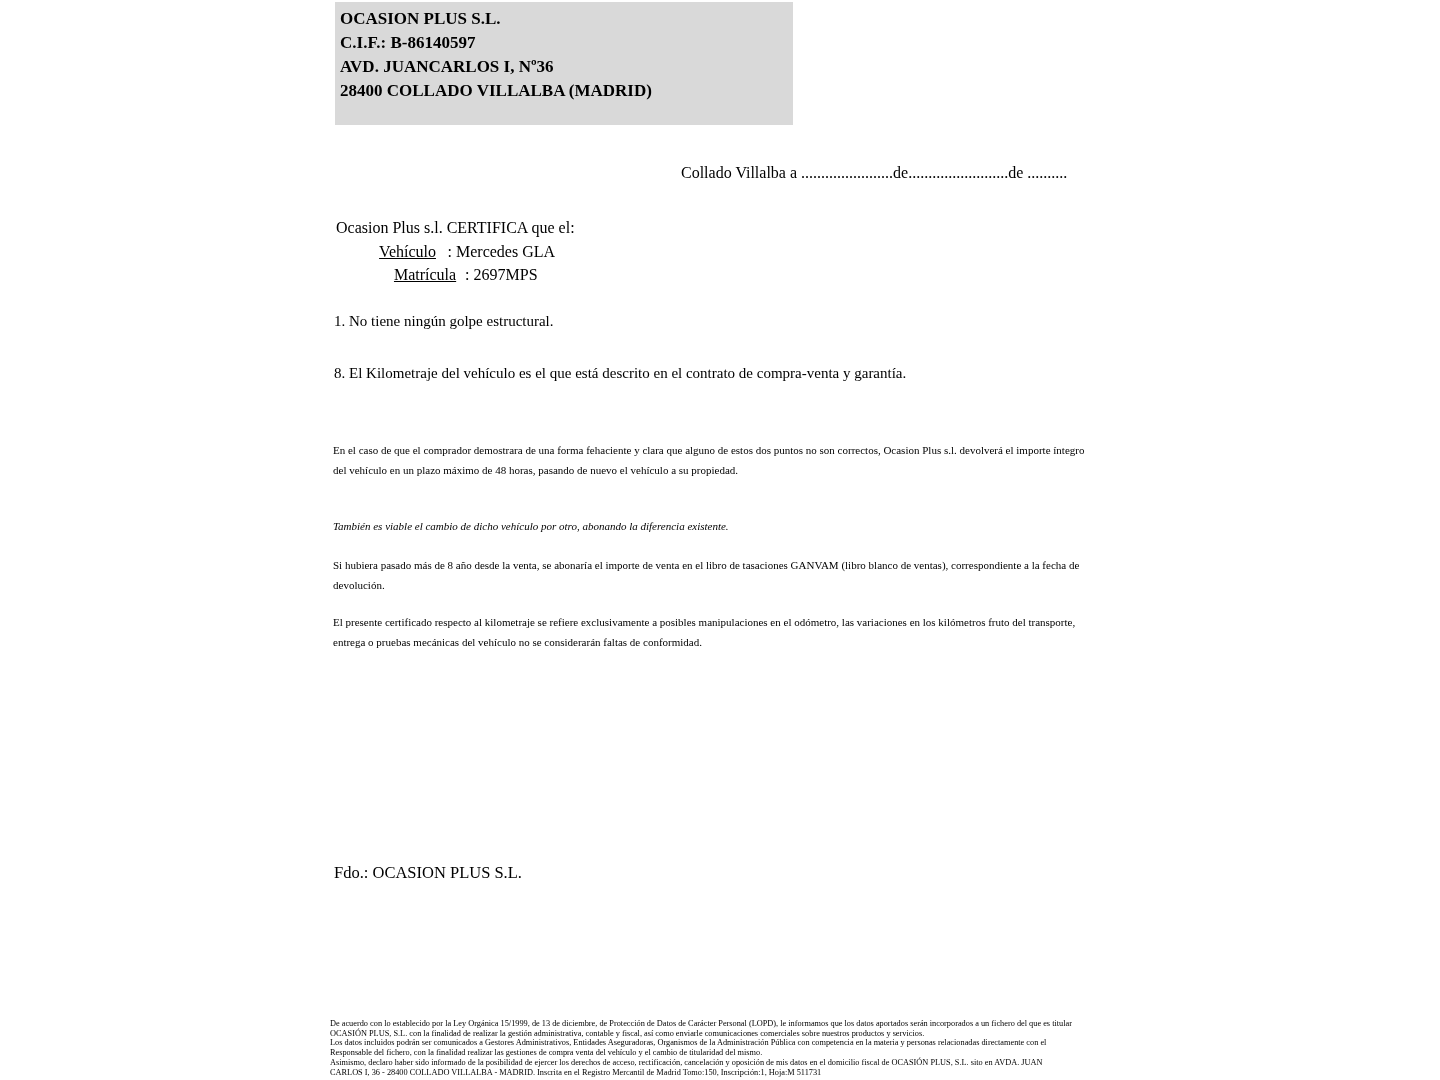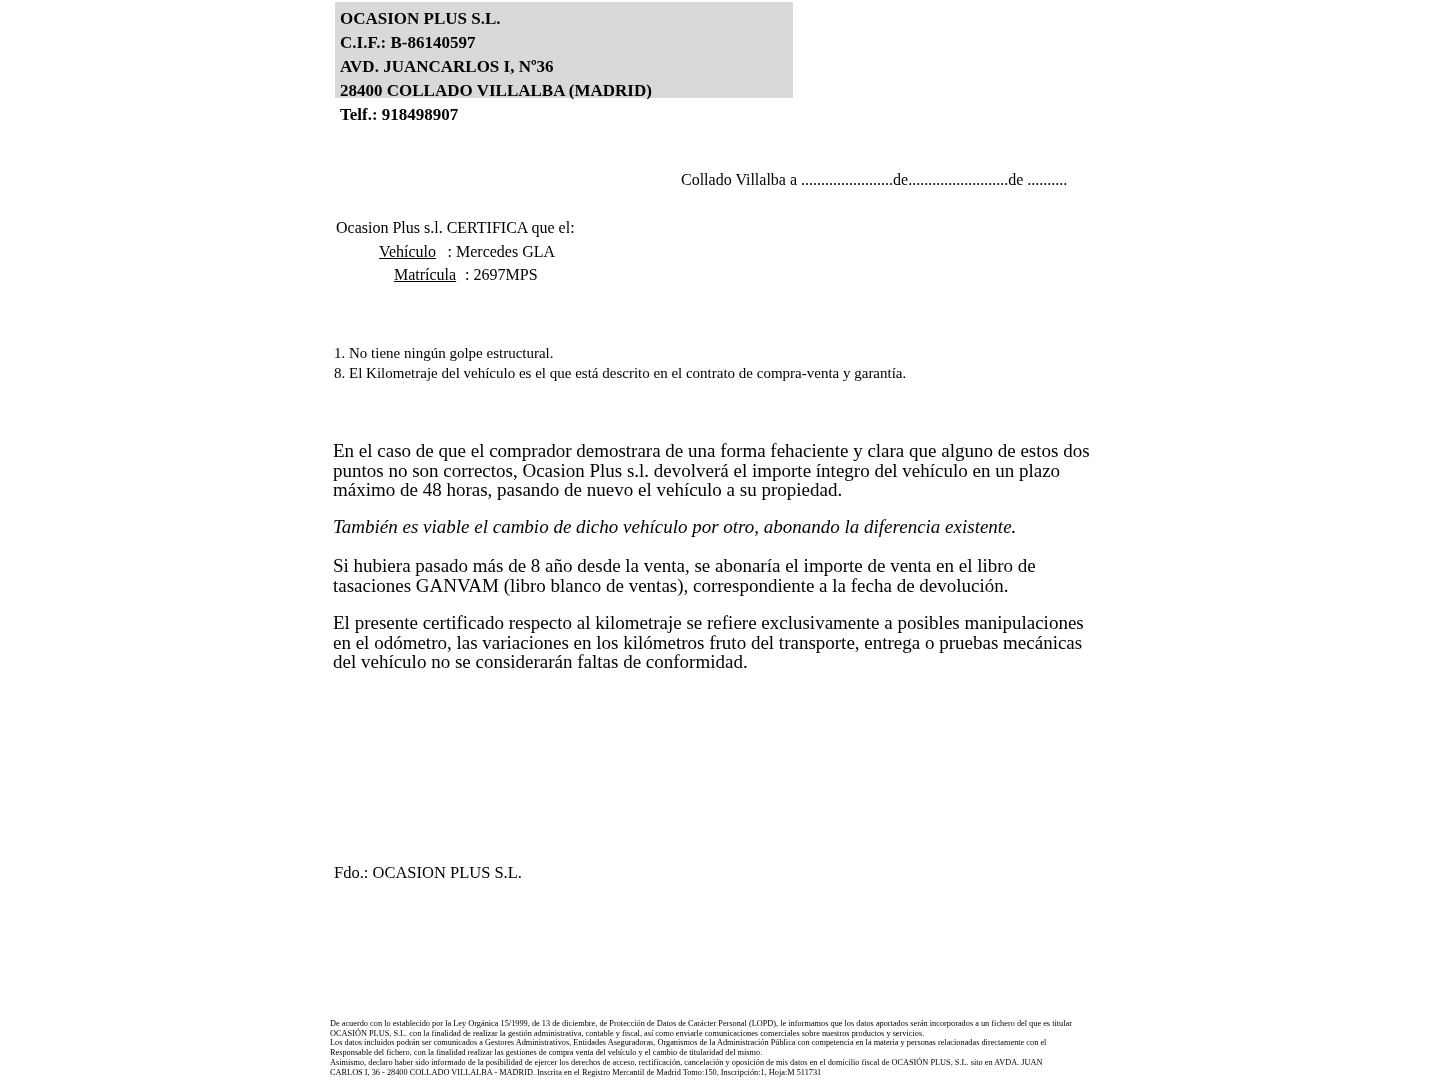--- a/index.html
+++ b/index.html
@@ -14,32 +14,32 @@
     background: #ffffff;
     font-family: "Liberation Serif", serif;
     color: #000000;
     overflow: hidden;
   }
   .header-block {
     position: absolute;
     left: 335px;
     top: 2px;
     width: 458px;
-    height: 96px;
+    height: 123px;
     background: #d9d9d9;
     box-sizing: border-box;
     padding: 5px 0 0 5px;
     font-weight: bold;
     font-size: 17px;
     line-height: 24px;
   }
   .date-line {
     position: absolute;
     left: 681px;
-    top: 171px;
+    top: 164px;
     font-size: 16px;
     white-space: nowrap;
   }
   .cert-block {
     position: absolute;
     left: 336px;
     top: 216px;
     font-size: 16px;
     line-height: 23.5px;
     text-align: center;
@@ -52,27 +52,27 @@
   .u {
     text-decoration: underline;
   }
   .point {
     position: absolute;
     left: 334px;
     font-size: 15px;
     line-height: 18px;
     white-space: nowrap;
   }
-  .point.p1 { top: 344px; }
+  .point.p1 { top: 312px; }
   .point.p2 { top: 364px; }
   .para {
     position: absolute;
     left: 333px;
     width: 766px;
-    font-size: 19px;
+    font-size: 11px;
     line-height: 19.5px;
   }
   .para.pa1 { top: 441px; }
   .para.pa2 { top: 517px; font-style: italic; }
   .para.pa3 { top: 556px; }
   .para.pa4 { top: 613px; }
   .signature {
     position: absolute;
     left: 334px;
     top: 863px;
@@ -90,21 +90,20 @@
 </head>
 <body>
 
 <div class="page">
 
   <div class="header-block">
     <div>OCASION PLUS S.L.</div>
     <div>C.I.F.: B-86140597</div>
     <div>AVD. JUANCARLOS I, Nº36</div>
     <div>28400 COLLADO VILLALBA (MADRID)</div>
-    <div>Telf.: 918498907</div>
   </div>
 
   <div class="date-line">Collado Villalba a .......................de.........................de ..........</div>
 
   <div class="cert-block">
     <div>Ocasion Plus s.l. CERTIFICA que el:</div>
     <div><span class="lbl-box"><span class="u">Vehículo</span></span><span>: Mercedes GLA</span></div>
     <div><span class="lbl-box"><span class="u">Matrícula</span></span><span>: 2697MPS</span></div>
   </div>
 

